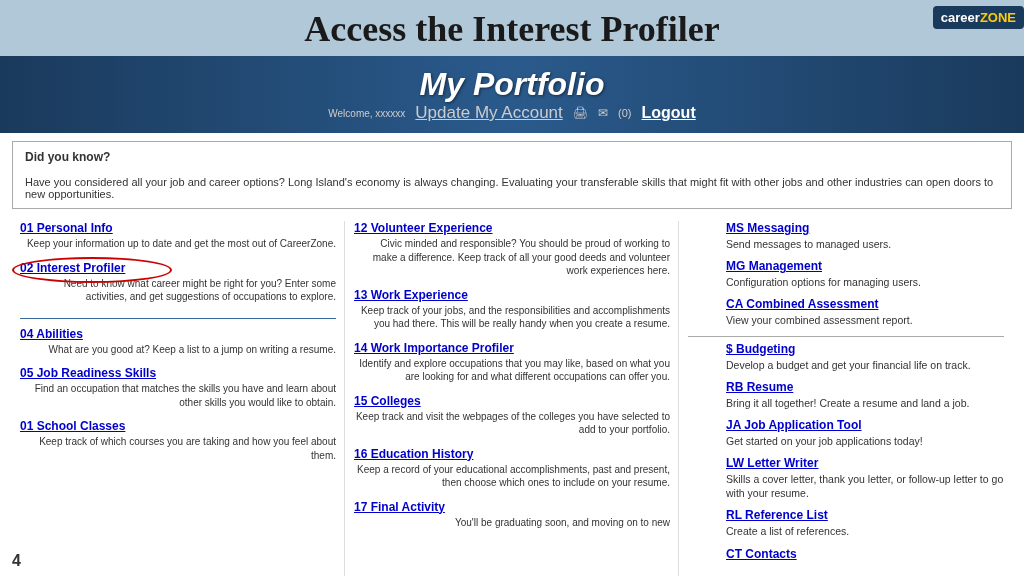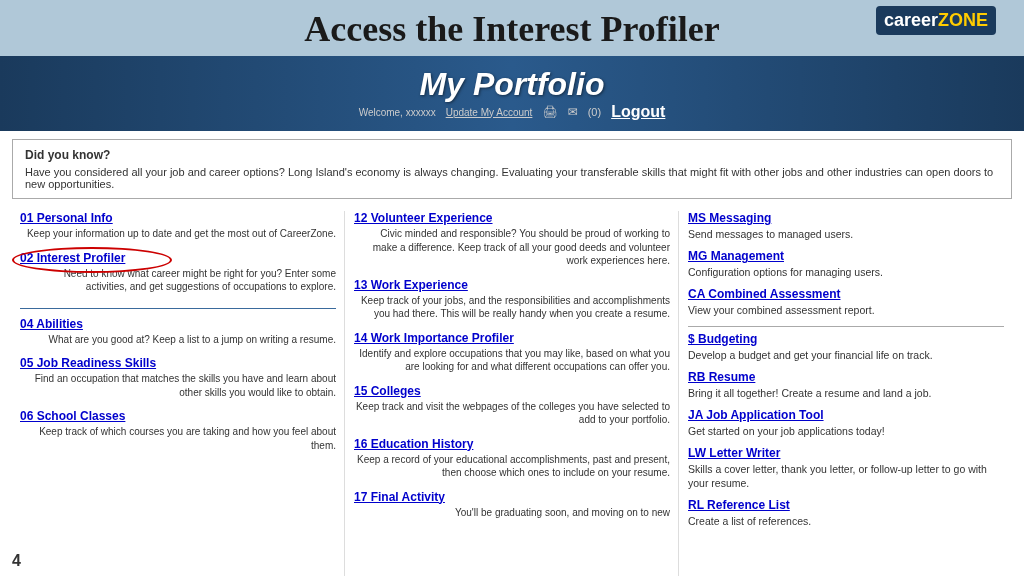--- a/index.html
+++ b/index.html
@@ -21,24 +21,24 @@
     }
     .page-title-bar h1 {
       font-size: 36px;
       font-weight: bold;
       color: #1a1a1a;
       font-family: Georgia, serif;
     }
     .careerzone-logo {
       position: absolute;
       top: 6px;
-      right: 28px;
+      right: 0;
       background: #1a3a5c;
       color: white;
-      font-size: 18px;
+      font-size: 13px;
       font-weight: bold;
       padding: 4px 8px;
       border-radius: 4px;
       display: flex;
       align-items: center;
     }
     .careerzone-logo span.career { color: white; }
     .careerzone-logo span.zone { color: #ffcc00; }
 
     
@@ -91,21 +91,21 @@
     .did-you-know {
       border: 1px solid #aaa;
       margin: 8px 12px;
       padding: 8px 12px;
       font-size: 11px;
       color: #333;
     }
     .did-you-know strong {
       font-size: 12px;
       display: block;
-      margin-bottom: 4px;
+      margin-bottom: 12px;
     }
 
     
     .columns {
       display: flex;
       gap: 1px;
       padding: 4px 12px;
       height: calc(576px - 195px);
     }
     .col {
@@ -167,20 +167,21 @@
       left: 8px;
       font-size: 16px;
       font-weight: bold;
       color: #333;
       background: white;
       padding: 0 4px;
     }
 
     .right-col-item {
       margin-bottom: 8px;
+      margin-left: 38px;
     }
     .right-col-item a {
       color: #0000cc;
       text-decoration: underline;
       font-weight: bold;
       font-size: 12px;
       display: block;
       margin-bottom: 2px;
     }
     .right-col-item p {
@@ -202,21 +203,21 @@
   <div class="careerzone-logo">
     <span class="career">career</span>
       <span class="zone">ZONE</span>
   </div>
 </div>
 
 <div class="portfolio-header">
   <div class="portfolio-title">My Portfolio</div>
   <div class="header-right">
     <span style="font-size:10px; color:#ccc;">Welcome, xxxxxx</span>
-    <a style="color:#ccc; font-size:10px;">Update My Account</a>
+    <a style="color:#ccc; font-size:17px;">Update My Account</a>
     <span>🖨</span>
     <span>✉</span>
     <span style="font-size:11px; color:#ccc;">(0)</span>
     <a class="logout-btn">Logout</a>
   </div>
 </div>
 
 <div class="main-content">
 
   <div class="did-you-know">
@@ -246,21 +247,21 @@
         <a>04   Abilities</a>
         <p>What are you good at? Keep a list to a jump on writing a resume.</p>
       </div>
 
       <div class="menu-item">
         <a>05   Job Readiness Skills</a>
         <p>Find an occupation that matches the skills you have and learn about other skills you would like to obtain.</p>
       </div>
 
       <div class="menu-item">
-        <a>06   School Classes</a>
+        <a>01   School Classes</a>
         <p>Keep track of which courses you are taking and how you feel about them.</p>
       </div>
 
     </div>
 
     <div class="col">
 
       <div class="menu-item">
         <a>12   Volunteer Experience</a>
         <p>Civic minded and responsible? You should be proud of working to make a difference. Keep track of all your good deeds and volunteer work experiences here.</p>
@@ -330,20 +331,23 @@
       <div class="right-col-item">
         <a>LW   Letter Writer</a>
         <p>Skills a cover letter, thank you letter, or follow-up letter to go with your resume.</p>
       </div>
 
       <div class="right-col-item">
         <a>RL   Reference List</a>
         <p>Create a list of references.</p>
       </div>
 
+      <div class="right-col-item">
+        <a>CT   Contacts</a>
+      </div>
 
     </div>
 
   </div>
 
 </div>
 
 <div class="page-number">4</div>
 
 </body></html>

